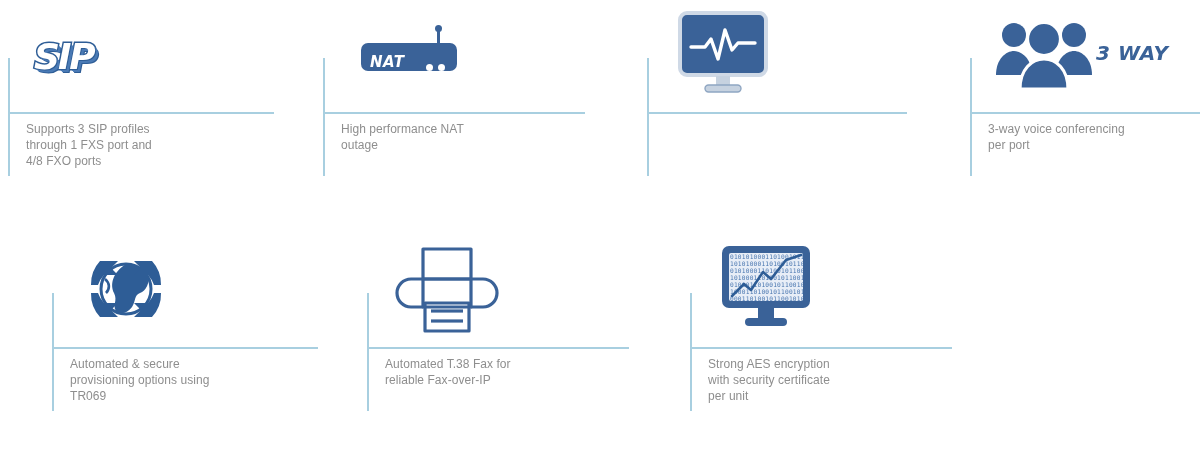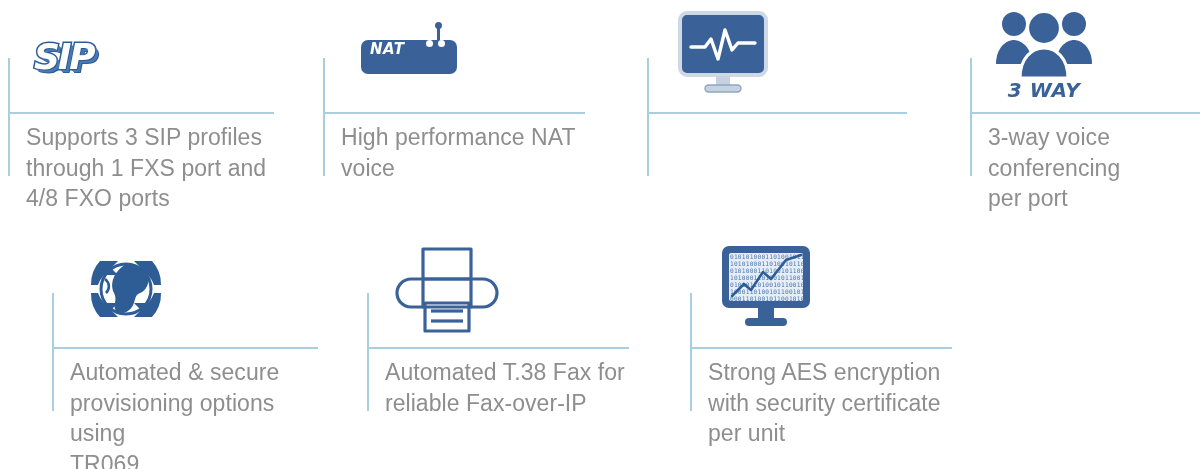--- a/index.html
+++ b/index.html
@@ -71,21 +71,21 @@
     align-items: center;
     justify-content: flex-start;
   }
 
   .text {
     position: absolute;
     left: 18px;
     top: 122px;
     width: 250px;
     color: #8e8e8e;
-    font-size: 23px;
+    font-size: 12px;
     line-height: 1.33;
     letter-spacing: 0.05px;
     white-space: pre-line;
   }
   .cell-3 .text { width: 245px; }
 
   
   .sip-logo {
     font-family: "DejaVu Sans", sans-serif;
     font-size: 36px;
@@ -100,45 +100,45 @@
       2px 2px 0 #4a7ab5,
       3px 3px 0 #4a7ab5,
       4px 4px 0 #2e5d96;
     margin-left: 10px;
     margin-top: 4px;
   }
 
   
   .nat-wrap { position: relative; margin-left: 22px; margin-top: 6px; }
   .nat-body {
-    width: 96px; height: 34px;
+    width: 96px; height: 28px;
     background: #3a6298;
     border-radius: 7px;
-    display: flex; align-items: flex-start;
+    display: flex; align-items: flex-end;
     position: relative;
   }
   .nat-label {
     font-family: "DejaVu Sans", sans-serif;
     font-size: 15px; font-weight: 700; font-style: italic;
     color: #ffffff; margin-left: 9px; letter-spacing: 0.5px;
   }
   .nat-dots { position: absolute; right: 12px; display: flex; gap: 5px; }
   .nat-dots i { width: 7px; height: 7px; border-radius: 50%; background: #ffffff; display:block; }
   .nat-ant {
     position: absolute; left: 76px; top: -15px;
     width: 3px; height: 17px; background: #3a6298;
   }
   .nat-ant:after {
     content: ""; position: absolute; left: -2px; top: -3px;
     width: 7px; height: 7px; border-radius: 50%; background: #3a6298;
   }
 
   
   .svg-icon { display: block; }
-  .icon-stack { display: flex; flex-direction: column; align-items: center; }
+  .icon-stack { display: flex; flex-direction: row; align-items: center; }
 
   .threeway-label {
     font-family: "DejaVu Sans", sans-serif;
     font-size: 20px; font-weight: 900; font-style: italic;
     color: #3a6298; letter-spacing: 0.5px; margin-top: -2px;
   }
 </style>
 </head>
 <body>
 
@@ -166,21 +166,21 @@
           <div class="nat-body">
             <span class="nat-label">NAT</span>
             <span class="nat-dots">
                 <i></i>
                 <i></i>
               </span>
           </div>
         </div>
       </div>
       <div class="text">High performance NAT
-voice</div>
+outage</div>
     </div>
 
     <div class="cell cell-2">
       <div class="vrule"></div>
       <div class="hrule w3"></div>
       <div class="icon-zone">
         <svg class="svg-icon" width="92" height="88" viewBox="0 0 92 88" style="margin-left:14px;">
           <rect x="3" y="3" width="86" height="62" rx="7" fill="#3a6298" stroke="#cfd9e6" stroke-width="4"></rect>
           <polyline points="14,37 28,37 34,29 41,49 48,20 55,40 61,33 78,33" fill="none" stroke="#ffffff" stroke-width="3.4" stroke-linecap="round" stroke-linejoin="round"></polyline>
           <rect x="39" y="66" width="14" height="9" fill="#c6d2e0"></rect>

